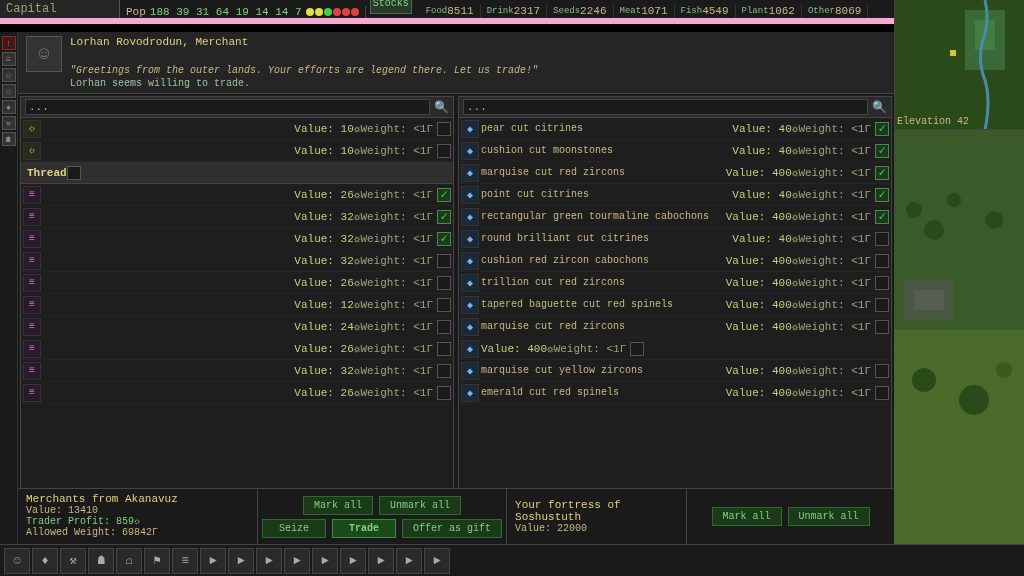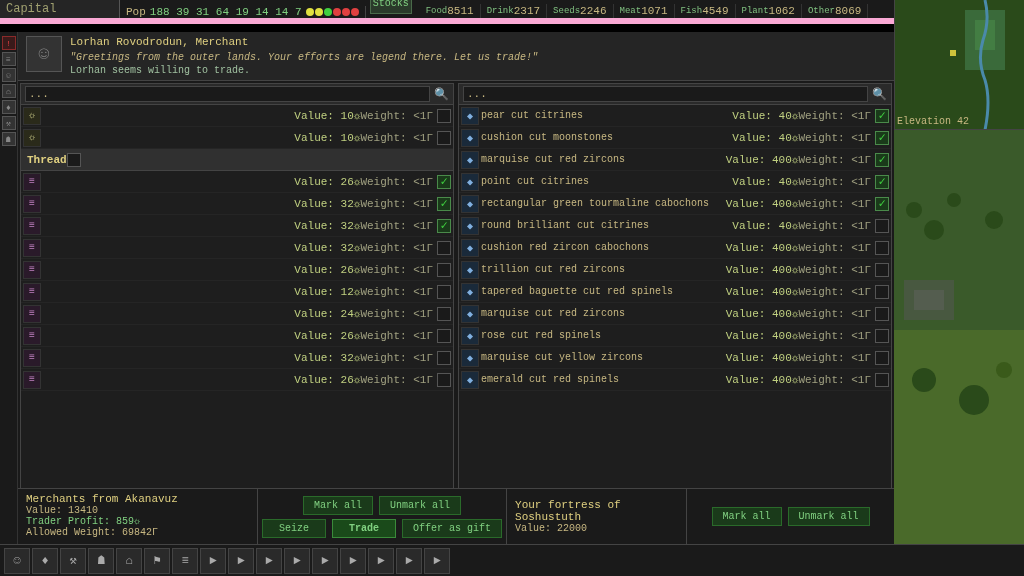--- a/index.html
+++ b/index.html
@@ -161,21 +161,21 @@
       background: #333;
       border: 1px solid #555;
       flex-shrink: 0;
       display: flex;
       align-items: center;
       justify-content: center;
       color: #888;
       font-size: 18px;
     }
     #merchant-text { flex: 1; }
-    #merchant-name { color: #e0d080; font-size: 11px; margin-bottom: 4px; }
+    #merchant-name { color: #e0d080; font-size: 11px; margin-bottom: 17px; }
     #merchant-quote { color: #c8b882; font-size: 10px; margin-bottom: 2px; font-style: italic; }
     #merchant-status { color: #a0c0a0; font-size: 10px; }
 
     
     #trade-panels {
       display: flex;
       flex: 1;
       overflow: hidden;
     }
 
@@ -699,21 +699,20 @@
       <div class="item-icon gem">◆</div>
       <div class="item-name">marquise cut red zircons</div>
       <div class="item-value-weight">
         <span class="item-value">Value: 400☼</span>
         <span class="item-weight">Weight: &lt;1Γ</span>
       </div>
       <div class="item-checkbox empty"></div>
     </div>
           <div class="item-row">
       <div class="item-icon gem">◆</div>
-      <div class="item-name">rose cut red spinels</div>
       <div class="item-value-weight">
         <span class="item-value">Value: 400☼</span>
         <span class="item-weight">Weight: &lt;1Γ</span>
       </div>
       <div class="item-checkbox empty"></div>
     </div>
           <div class="item-row">
       <div class="item-icon gem">◆</div>
       <div class="item-name">marquise cut yellow zircons</div>
       <div class="item-value-weight">

